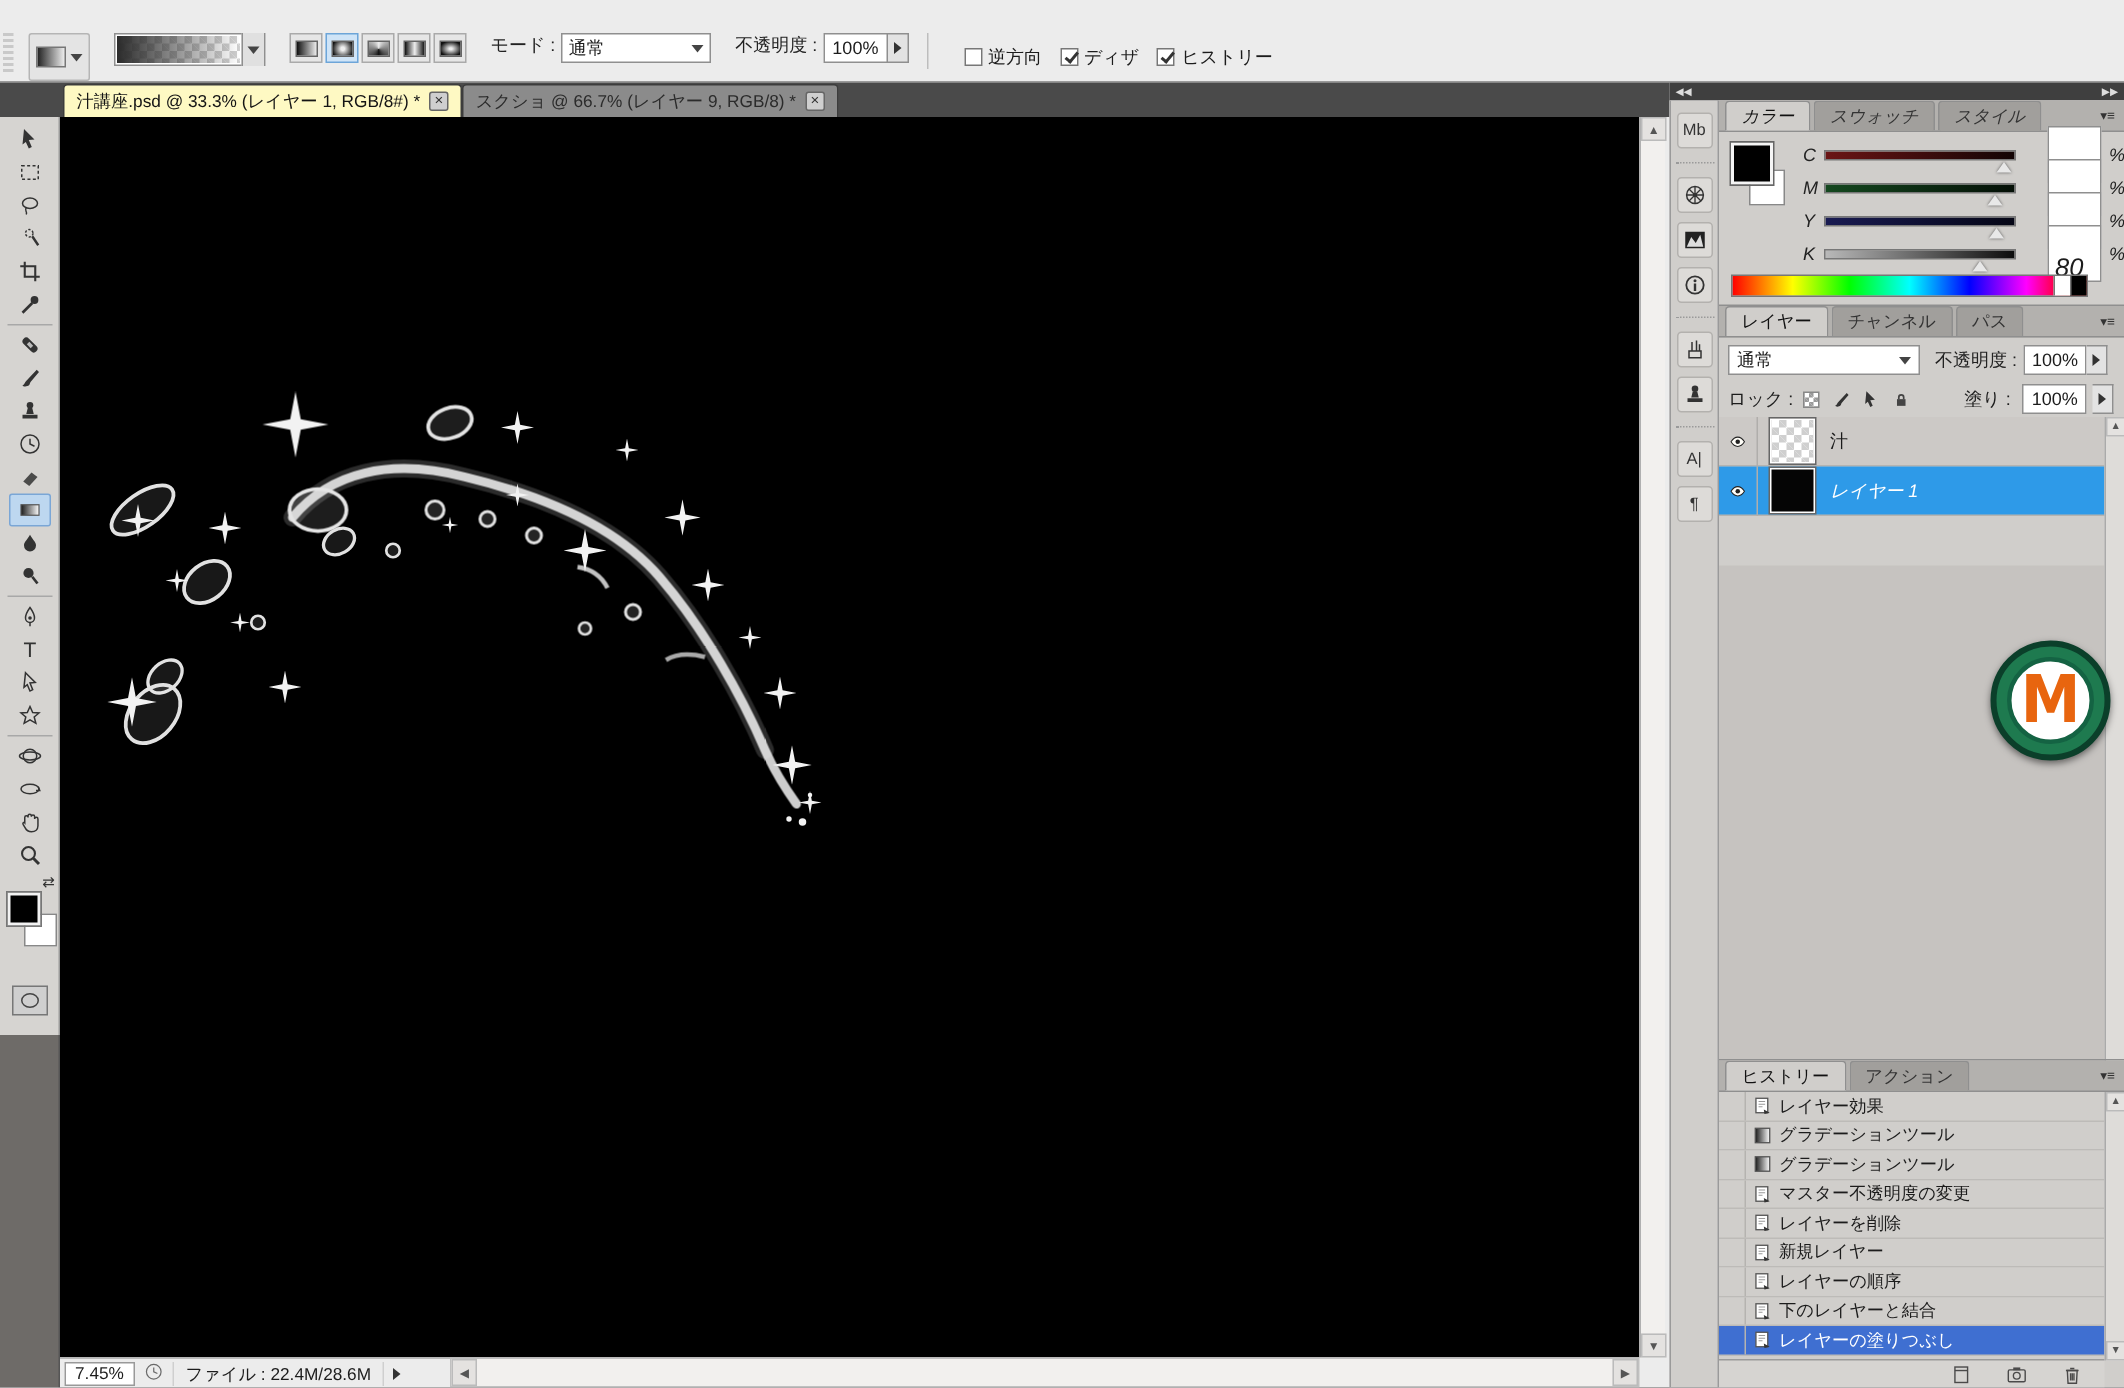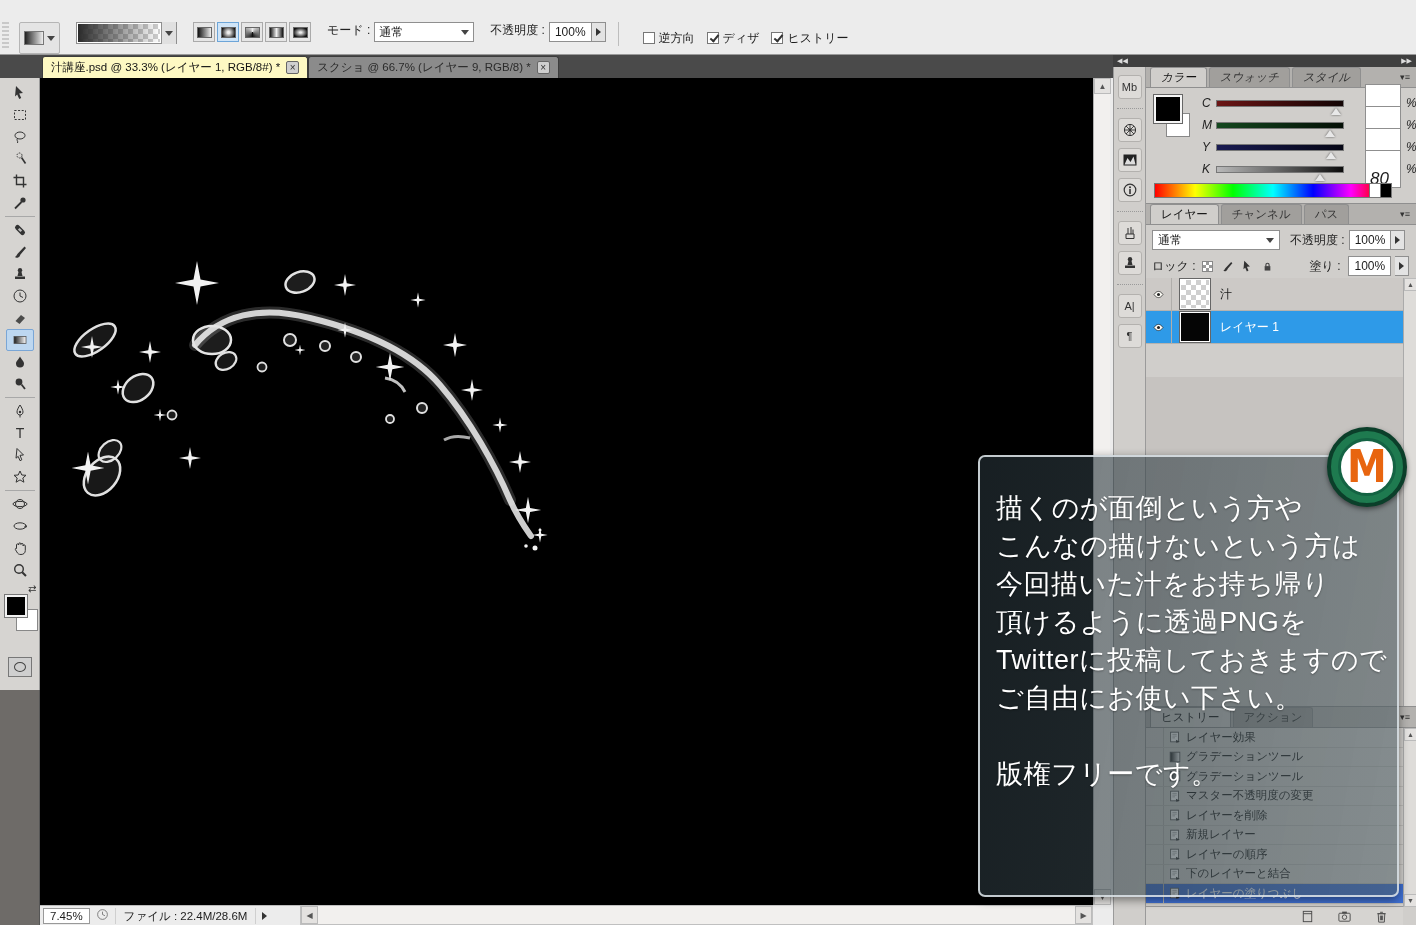--- a/index.html
+++ b/index.html
@@ -94,21 +94,21 @@
   .spectrum .wcell{position:absolute;right:11px;top:0;width:11px;height:13px;background:#fff;border-left:1px solid #777;}
   .spectrum .kcell{position:absolute;right:0;top:0;width:11px;height:13px;background:#000;border-left:1px solid #777;}
   .blend-row{position:absolute;left:6px;top:26px;width:258px;display:flex;align-items:center;}
   .blend-select{width:128px;background:#fff;border:1px solid #8f8f8f;height:20px;display:flex;align-items:center;justify-content:space-between;padding:0 5px;}
   .lock-row{position:absolute;left:6px;top:52px;width:258px;display:flex;align-items:center;gap:4px;}
   .lockico{width:16px;height:16px;display:flex;align-items:center;justify-content:center;}
   .lockico svg{width:13px;height:13px;}
   .mini-checker{width:11px;height:11px;border:1px solid #888;background-image:linear-gradient(45deg,#999 25%,transparent 25%,transparent 75%,#999 75%),linear-gradient(45deg,#999 25%,#fff 25%,#fff 75%,#999 75%);background-size:6px 6px;background-position:0 0,3px 3px;}
   .layer-list{position:absolute;left:0;top:74px;width:257px;}
   .layer-row{height:33px;display:flex;align-items:center;border-bottom:1px solid #b5b3b0;background:#ccc9c6;}
-  .layer-row.selected{background:var(--selection-blue,#2e9ae8);}
+  .layer-row.selected{background:var(--selection-blue,#2e9ae8);font-style:italic;}
   .layer-row.selected .lname{color:#fff;}
   .eye-well{width:26px;height:33px;border-right:1px solid #b0aeab;display:flex;align-items:center;justify-content:center;}
   .eye-well svg{width:15px;height:11px;}
   .lthumb{width:30px;height:30px;border:1px solid #fff;outline:1px solid #666;margin-left:8px;}
   .lthumb.t-black{background:#050505;}
   .lthumb.t-image{background:radial-gradient(circle at 35% 35%,#f6d7e4,#e0aecb 45%,#b78bad 75%,#7e6584);}
   .lname{margin-left:10px;color:#1a1a1a;}
   .layer-empty{position:absolute;left:0;top:173px;width:257px;height:444px;background:#c6c3c0;}
   .pscroll{position:absolute;right:0;top:74px;width:14px;height:543px;background:#dedcd9;border-left:1px solid #aaa;}
   .layers-bottom{position:absolute;left:0;top:617px;width:257px;height:22px;background:#cecbc8;border-top:1px solid #9a9a9a;display:flex;align-items:center;justify-content:flex-end;gap:8px;padding-right:10px;}
@@ -865,31 +865,19 @@
           <use href="#i-hbrush"></use>
         </svg></span>
     <div class="status-file">ファイル : 22.4M/28.6M</div>
     <div class="tri-r"></div>
   </div>
   <div class="abs hscroll">
     <div class="scroll-arrow">◀</div>
     <div class="scroll-arrow">▶</div>
   </div>
 
-  <div class="abs overlay-box">
-    <div class="overlay-text">
-      <div>描くのが面倒という方や</div>
-      <div>こんなの描けないという方は</div>
-      <div>今回描いた汁をお持ち帰り</div>
-      <div>頂けるように透過PNGを</div>
-      <div>Twitterに投稿しておきますので</div>
-      <div>ご自由にお使い下さい。</div>
-      <div style="height:38px;"></div>
-      <div>版権フリーです。</div>
-    </div>
-  </div>
   <div class="abs logo">
     <div class="logo-inner">
       <span class="logo-m">M</span>
     </div>
   </div>
 
 </div>
 
 </body></html>

